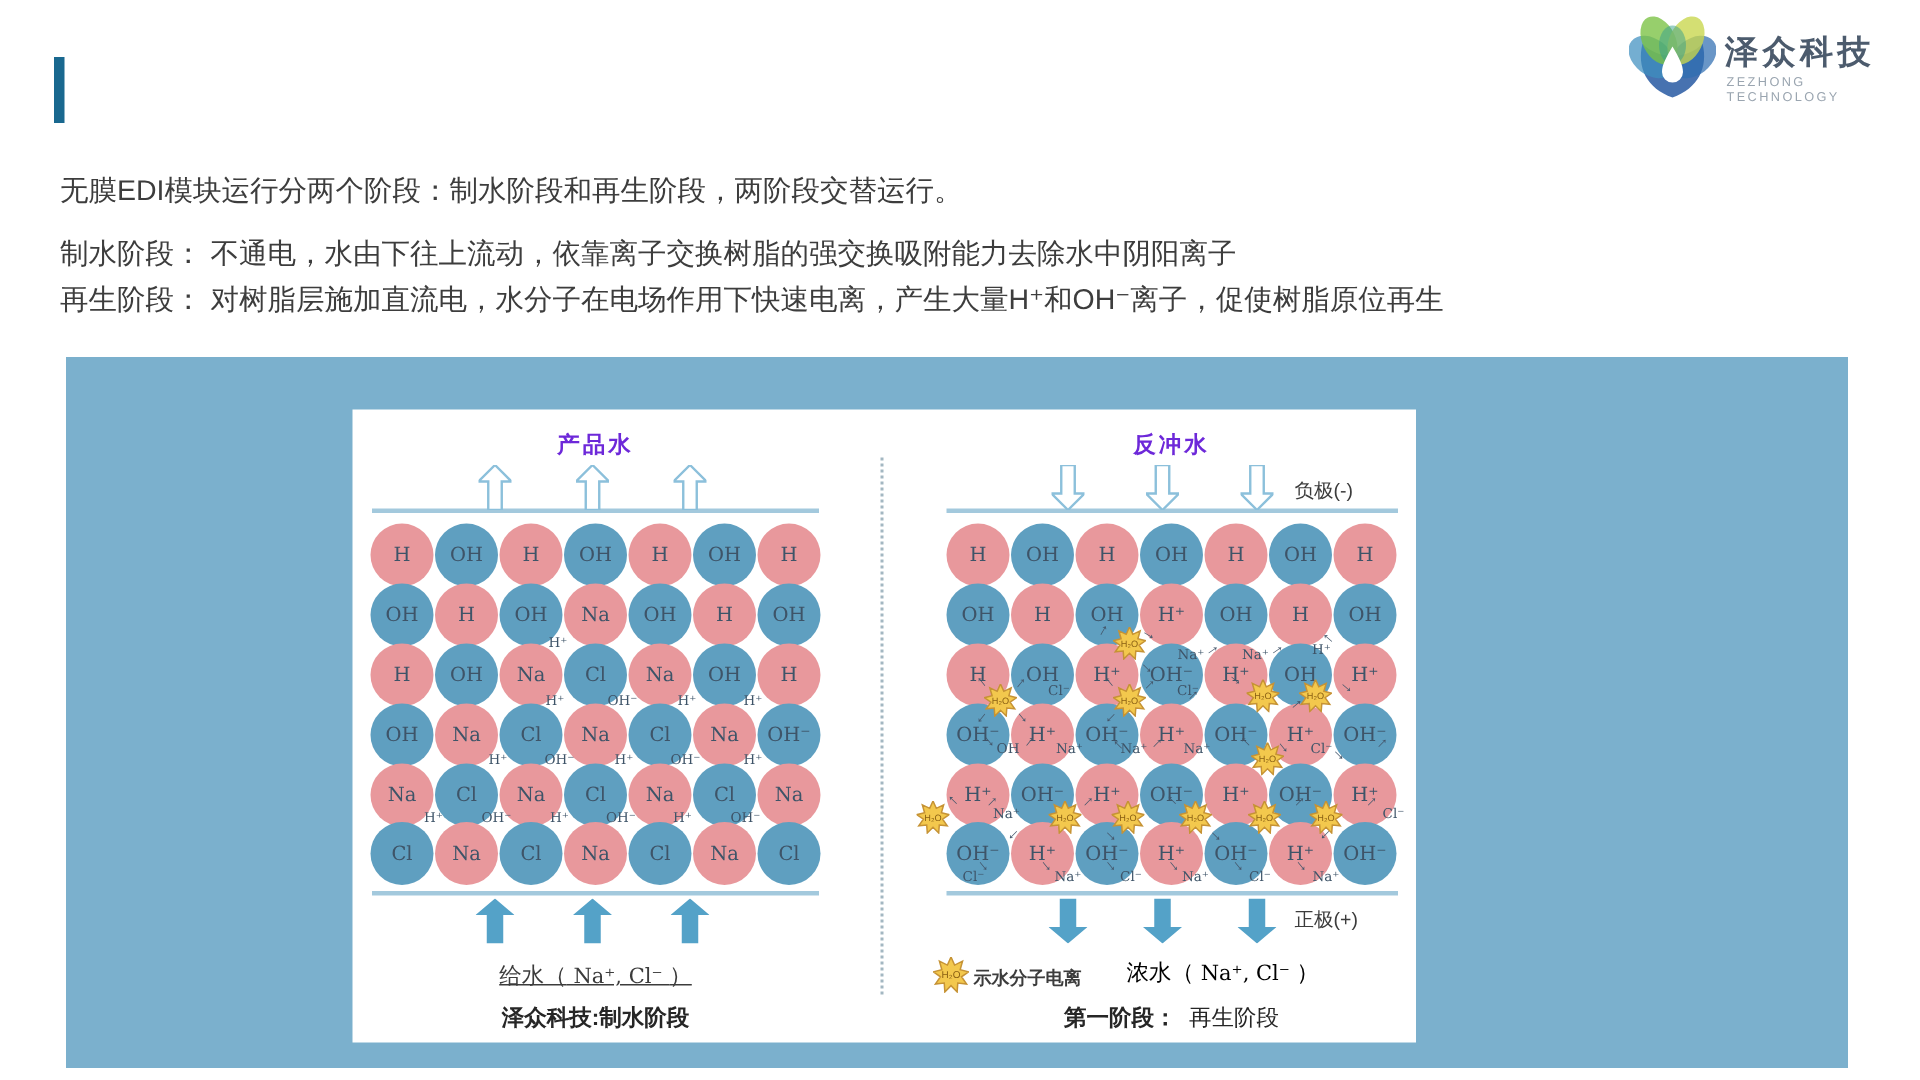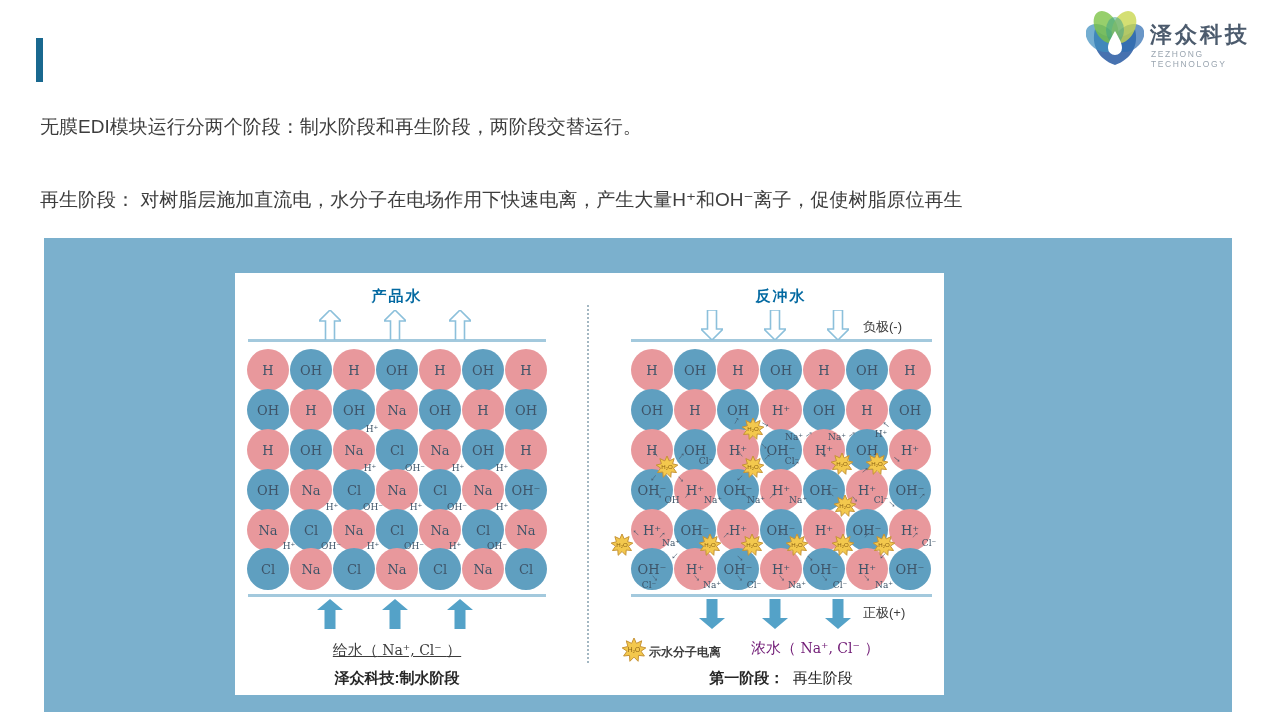--- a/index.html
+++ b/index.html
@@ -11,36 +11,36 @@
   
   .logo-svg{position:absolute;left:1086px;top:6px;}
   .logo-name{position:absolute;left:1150px;top:20px;font-size:22px;font-weight:700;color:#4c5b6d;letter-spacing:3px;}
   .logo-sub{position:absolute;left:1151px;top:49px;font-size:8.5px;color:#9aa5b0;letter-spacing:1.6px;}
   
   .body-line{position:absolute;left:40px;font-size:19px;color:#3d3d3d;white-space:nowrap;}
   
   .panel{position:absolute;left:44px;top:238px;width:1188px;height:474px;background:#7bb0cd;}
   .figure{position:absolute;left:191px;top:35px;width:709px;height:422px;background:#ffffff;}
   
-  .fig-title{position:absolute;transform:translateX(-50%);font-size:15px;font-weight:700;color:#0369a1;letter-spacing:2px;white-space:nowrap;}
+  .fig-title{position:absolute;transform:translateX(-50%);font-size:15px;font-weight:700;color:#6d28d9;letter-spacing:2px;white-space:nowrap;}
   .hline{position:absolute;height:3px;background:#a3c9dd;}
   .vdivider{position:absolute;width:0;border-left:2px dotted #a3b7c2;}
   .circle{position:absolute;width:42px;height:42px;border-radius:50%;display:flex;align-items:center;justify-content:center;
           font-family:"DejaVu Serif","Liberation Serif",serif;font-size:13px;color:#3e5468;}
   .micro{position:absolute;transform:translate(-50%,-50%);font-family:"DejaVu Serif","Liberation Serif",serif;
          font-size:9px;color:#3e5468;white-space:nowrap;}
   .tarrow{position:absolute;transform:translate(-50%,-50%) rotate(var(--r));font-size:11px;font-weight:700;color:#44566a;line-height:1;}
   .star{position:absolute;transform:translate(-50%,-50%);}
   .electrode{position:absolute;font-size:13px;color:#3c3c3c;white-space:nowrap;}
   .feed-label{position:absolute;transform:translateX(-50%);font-size:15px;color:#3c3c3c;white-space:nowrap;text-decoration:underline;}
   .feed-label .ions{font-family:"DejaVu Serif","Liberation Serif",serif;font-size:14px;}
   .stage-title{position:absolute;transform:translateX(-50%);font-size:15px;color:#262626;white-space:nowrap;}
   .stage-title b{font-weight:700;}
   .legend-label{position:absolute;font-size:12px;font-weight:700;color:#3c3c3c;white-space:nowrap;}
-  .conc-label{position:absolute;font-size:15px;color:#701a75;white-space:nowrap;}
+  .conc-label{position:absolute;font-size:15px;color:#000000;white-space:nowrap;}
   .conc-label .ions{font-family:"DejaVu Serif","Liberation Serif",serif;font-size:14px;}
 </style>
 </head>
 <body>
 
 <div class="slide">
 
   <div class="accent-bar"></div>
 
   <svg class="logo-svg" width="58" height="62" viewBox="0 0 58 62">
@@ -49,20 +49,21 @@
     <ellipse cx="43" cy="32" rx="12" ry="17" fill="#2f6db2" opacity="0.72" transform="rotate(52 43 32)"></ellipse>
     <ellipse cx="20" cy="21" rx="11" ry="17" fill="#7ac143" opacity="0.78" transform="rotate(-26 20 21)"></ellipse>
     <ellipse cx="38" cy="21" rx="11" ry="17" fill="#c8d64b" opacity="0.78" transform="rotate(26 38 21)"></ellipse>
     <ellipse cx="29" cy="24" rx="9" ry="13" fill="#35a08c" opacity="0.5"></ellipse>
     <path d="M29 25 C 33 32 36 37 36 42 a7 7 0 0 1 -14 0 C 22 37 25 32 29 25 Z" fill="#ffffff"></path>
   </svg>
   <div class="logo-name">泽众科技</div>
   <div class="logo-sub">ZEZHONG TECHNOLOGY</div>
 
   <div class="body-line" style="top:114px">无膜EDI模块运行分两个阶段：制水阶段和再生阶段，两阶段交替运行。</div>
+  <div class="body-line" style="top:156px">制水阶段： 不通电，水由下往上流动，依靠离子交换树脂的强交换吸附能力去除水中阴阳离子</div>
   <div class="body-line" style="top:187px">再生阶段： 对树脂层施加直流电，水分子在电场作用下快速电离，产生大量H⁺和OH⁻离子，促使树脂原位再生</div>
 
   <div class="panel">
     <div class="figure" id="figure">
         <div class="fig-title" style="left: 162px; top: 14px;">产品水</div>
         <div class="hline" style="left: 13px; top: 66px; width: 298px;"></div>
         <div class="hline" style="left: 13px; top: 321px; width: 298px;"></div>
         <svg width="22" height="30" style="position: absolute; left: 84px; top: 37px;">
           <polygon points="11,0 22,11 15.5,11 15.5,30 6.5,30 6.5,11 0,11" fill="#ffffff" stroke="#8cc0db" stroke-width="1.6"></polygon>
         </svg>

